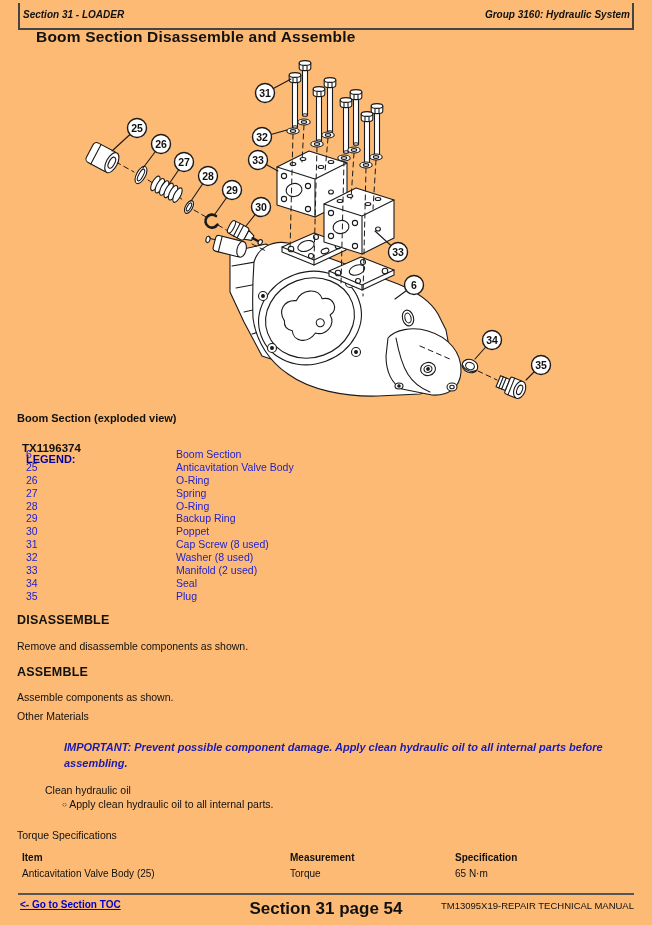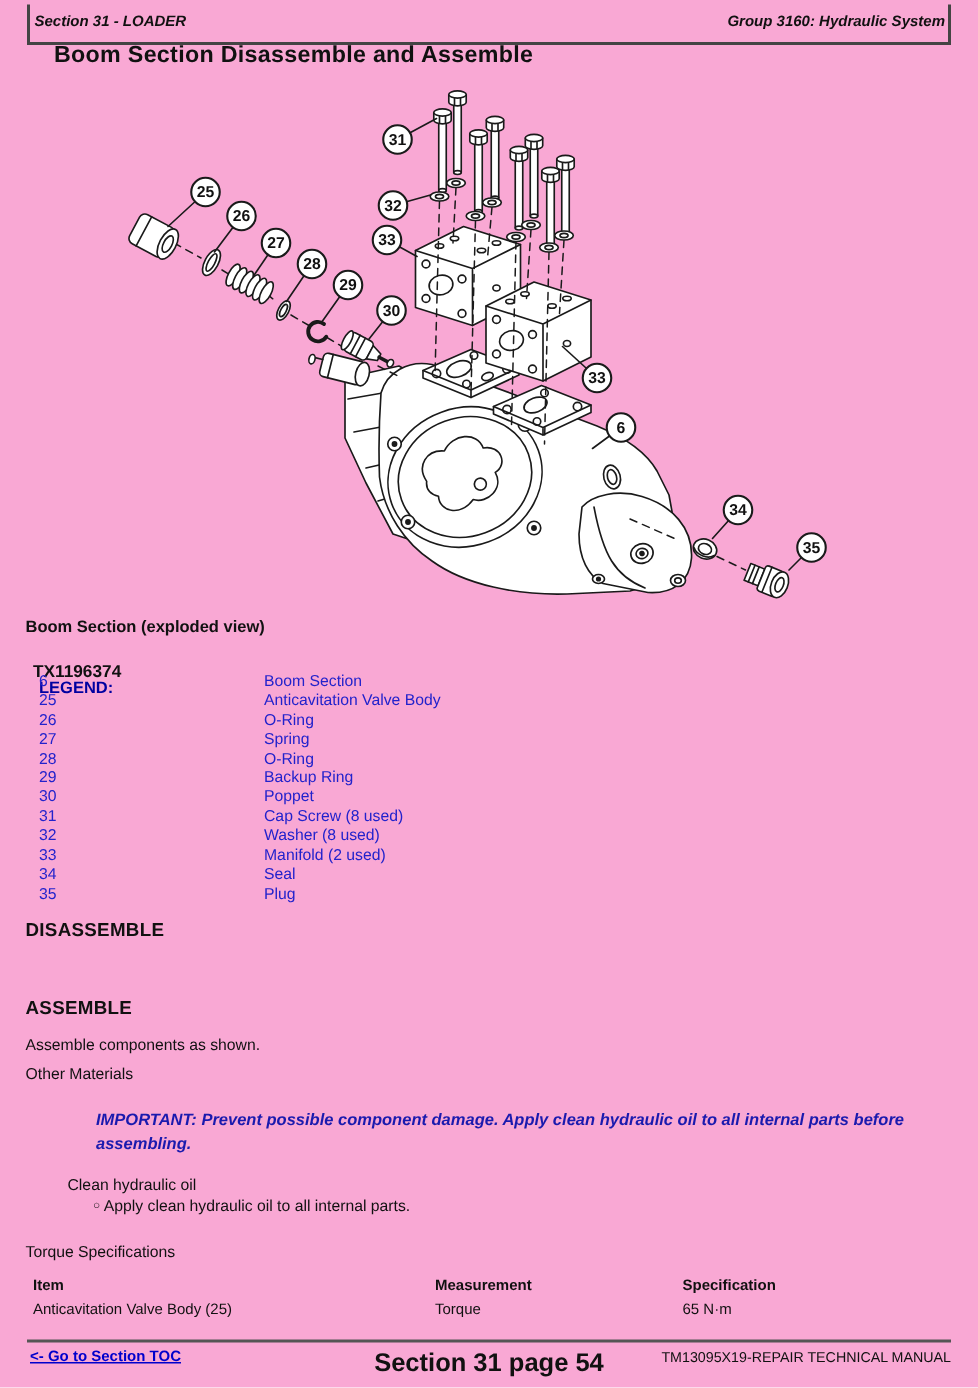--- a/index.html
+++ b/index.html
@@ -1,16 +1,16 @@
 <!DOCTYPE html>
 <html><head>
 <meta charset="utf-8">
 <style>
   html,body{margin:0;padding:0;background:#fff;}
-  .page{position:relative;width:652px;height:925px;background:#f9a8d4;overflow:hidden;
+  .page{position:relative;width:652px;height:925px;background:#fdba74;overflow:hidden;
         font-family:"Liberation Sans",sans-serif;color:#111;}
   .abs{position:absolute;}
   .hdr-band{left:18px;right:18px;top:3px;height:25px;
             border-left:2px solid #444;border-right:2px solid #444;}
   .hdr-rule{left:18px;right:18px;top:28px;height:2px;background:#444;}
   .hdr-txt{font-size:10px;font-weight:bold;font-style:italic;top:9px;}
   .title{left:36px;top:28px;font-size:15.5px;font-weight:bold;letter-spacing:.2px;}
   .txlabel{left:22px;top:394px;font-size:11.5px;font-weight:bold;}
   .caption{left:17px;top:412px;font-size:11px;font-weight:bold;}
   .legend-title{left:26px;top:453px;font-size:11px;font-weight:bold;color:#0000a0;}
@@ -374,20 +374,21 @@
         <span class="num">34</span>
         <span>Seal</span>
       </div>
     <div class="legend-row">
         <span class="num">35</span>
         <span>Plug</span>
       </div>
   </div>
 
   <div class="abs h2" style="left:17px;top:613px;">DISASSEMBLE</div>
+  <div class="abs body-txt" style="left:17px;top:640px;">Remove and disassemble components as shown.</div>
   <div class="abs h2" style="left:17px;top:665px;">ASSEMBLE</div>
   <div class="abs body-txt" style="left:17px;top:691px;">Assemble components as shown.</div>
   <div class="abs body-txt" style="left:17px;top:710px;">Other Materials</div>
 
   <div class="abs important">IMPORTANT: Prevent possible component damage. Apply clean hydraulic oil to all internal parts before assembling.</div>
 
   <div class="abs body-txt" style="left:45px;top:784px;">Clean hydraulic oil</div>
   <div class="abs body-txt" style="left:62px;top:798px;text-align:right;">
     <span class="bullet-circle">○</span>
     <span>Apply clean hydraulic oil to all internal parts.</span>

